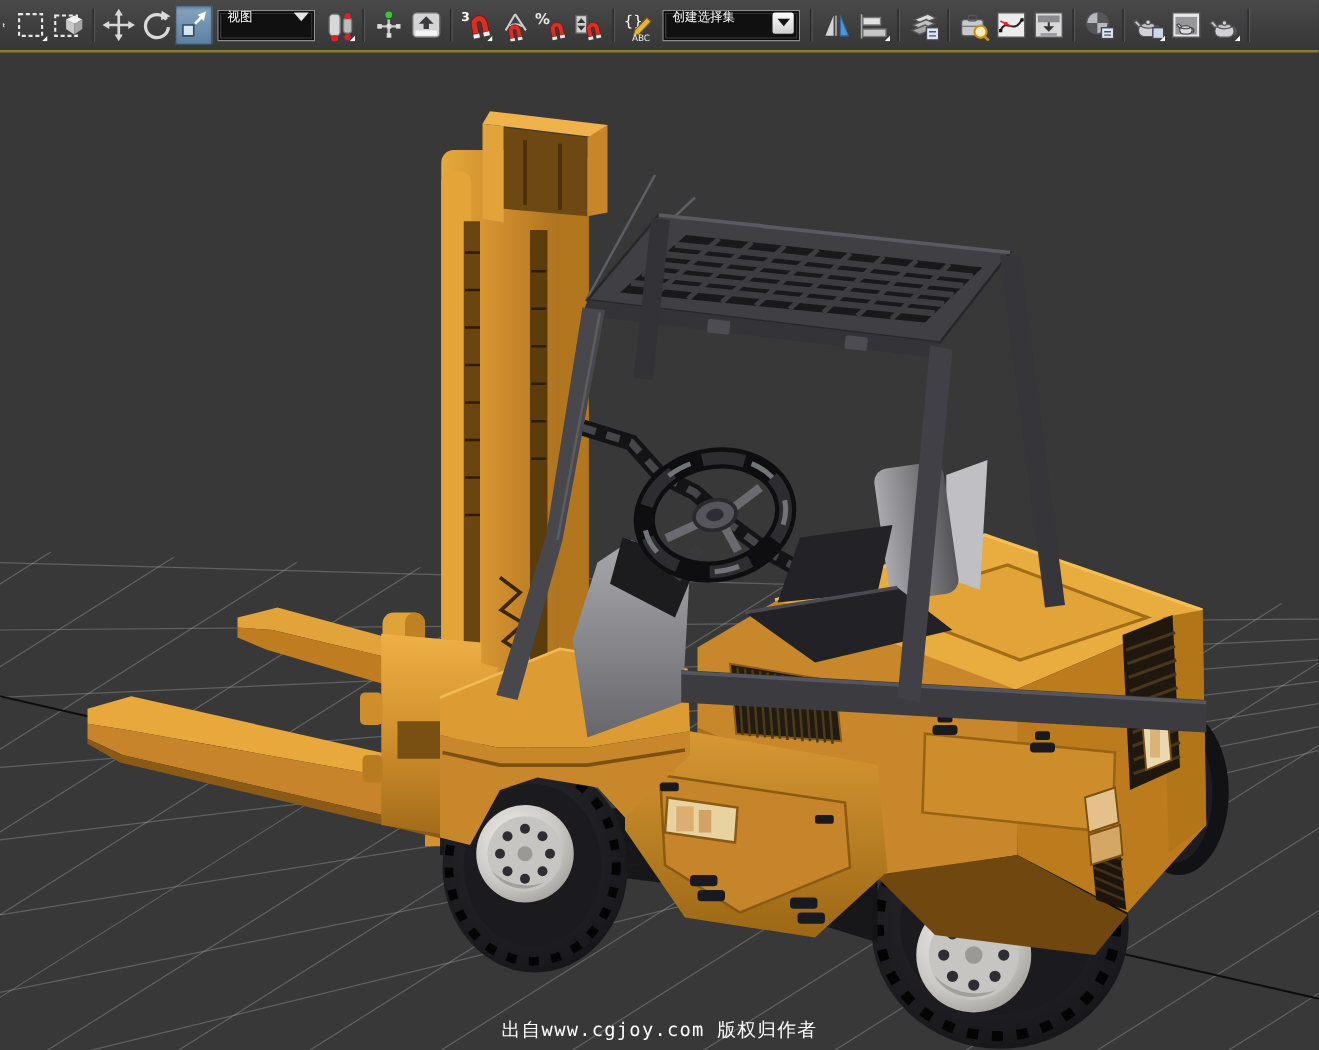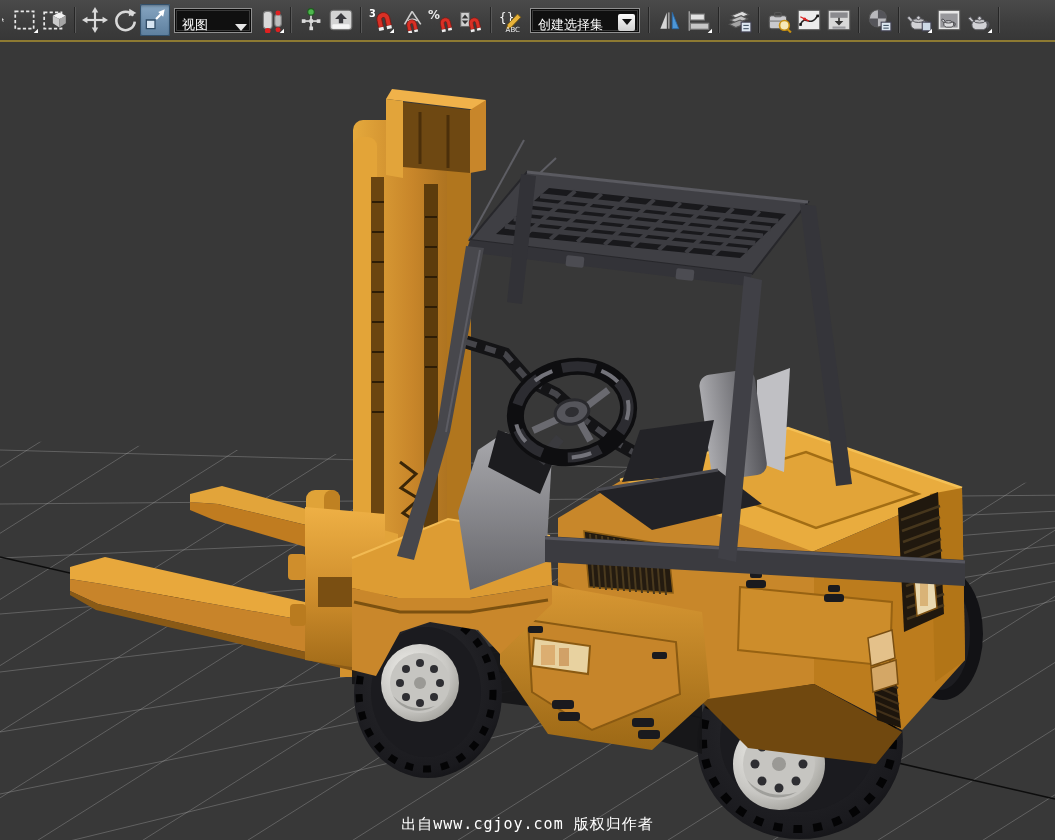--- a/index.html
+++ b/index.html
@@ -20,21 +20,21 @@
   .tbi.narrow{width:8px;overflow:hidden;justify-content:flex-start;}
   .tbi.active{
     background:linear-gradient(#87a6c2,#5d7f9e);
     box-shadow:inset 0 0 0 1px #32506b, inset 0 2px 3px rgba(0,0,0,.35);
   }
   .tsep{width:0;height:26px;border-left:1px solid #262626;border-right:1px solid #585858;
         margin:0 4px;flex:0 0 auto;}
   .dd{
     height:23px;background:#101010;border:1px solid #0a0a0a;
     box-shadow:0 0 0 1px #8f8f8f, inset 0 0 0 1px #3a3a3a;
-    display:flex;align-items:flex-end;color:#fff;font-size:13px;
+    display:flex;align-items:flex-start;color:#fff;font-size:10px;
     padding:0 3px 0 6px;margin:0 5px;box-sizing:border-box;flex:0 0 auto;
     line-height:1;white-space:nowrap;
   }
   .dd .caret{width:0;height:0;border-left:6px solid transparent;
       border-right:6px solid transparent;border-top:7px solid #e6e6e6;margin-left:auto;}
   .dd .caret-box{margin-left:auto;width:17px;height:17px;background:linear-gradient(#fdfdfd,#cfcfcf);
       display:flex;align-items:center;justify-content:center;border-radius:2px;}
   .dd .caret-box i{display:block;width:0;height:0;border-left:5px solid transparent;
       border-right:5px solid transparent;border-top:6px solid #111;}
   .tb-fill{flex:1 1 auto;}

